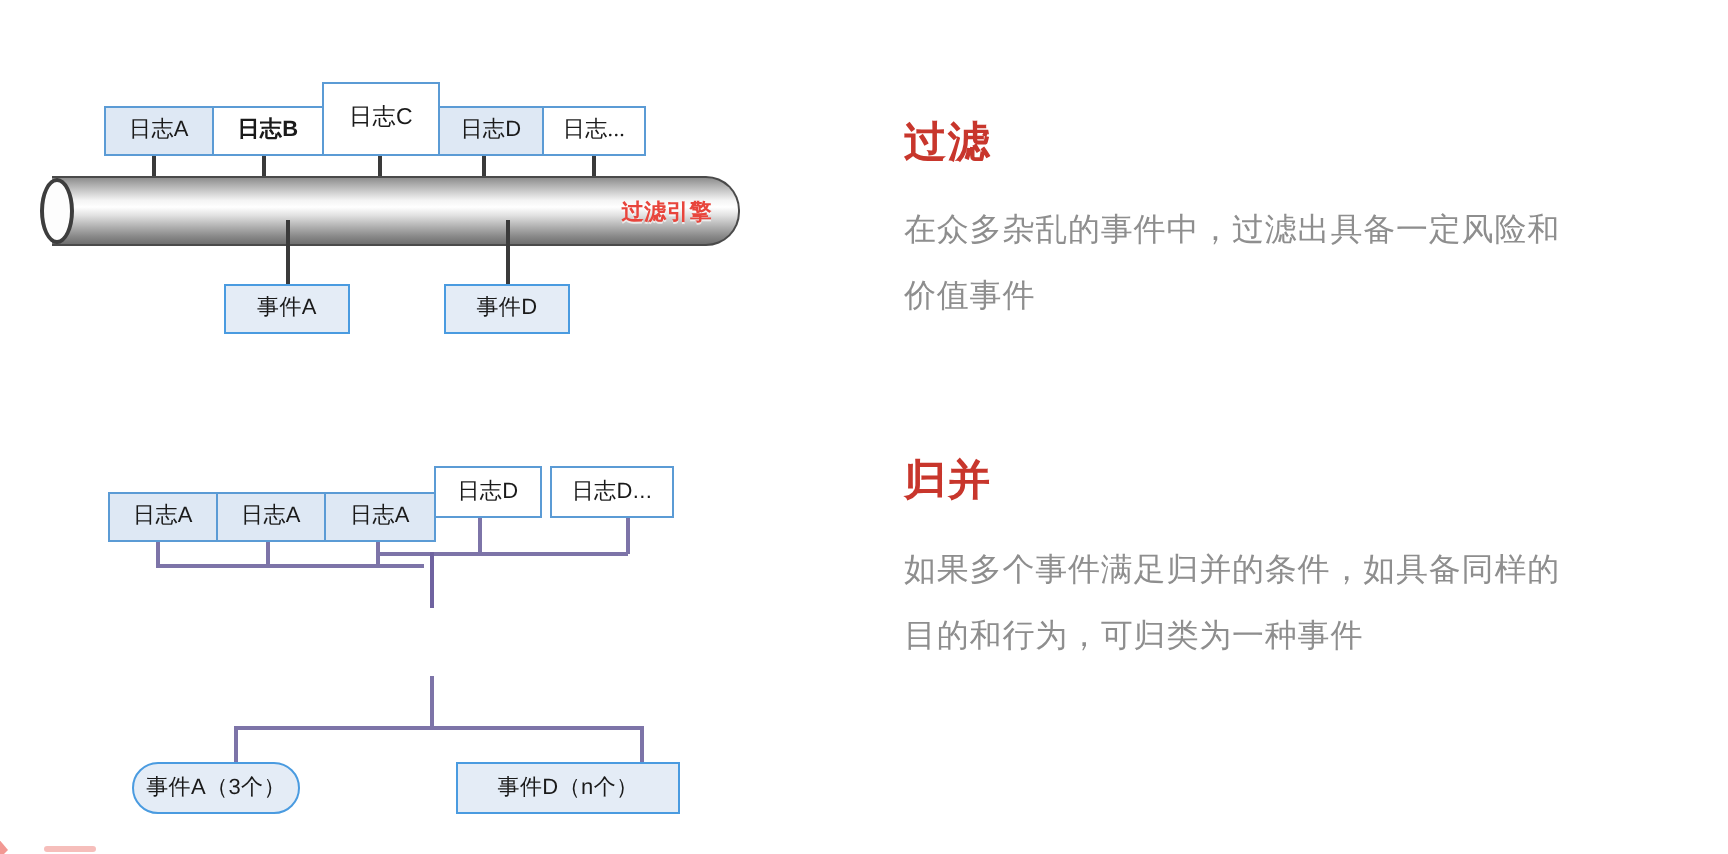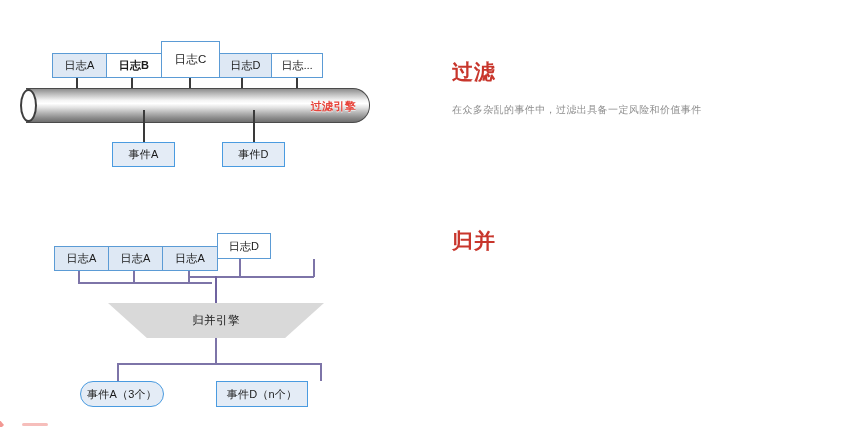--- a/index.html
+++ b/index.html
@@ -164,21 +164,21 @@
     position: absolute;
     font-size: 21px;
     font-weight: bold;
     color: #C8362C;
     letter-spacing: 1px;
     line-height: 1;
   }
   .section-body {
     position: absolute;
     width: 340px;
-    font-size: 10px;
+    font-size: 16px;
     color: #8e8e8e;
     line-height: 2.05;
     letter-spacing: .4px;
   }
 
   
   #corner-mark {
     position: absolute;
     left: -6px;
     bottom: -4px;
@@ -241,56 +241,56 @@
     </div>
     <div class="box box-log-filled" style="left:108px;top:246px;width:55px;height:25px;">
       <span>日志A</span>
     </div>
     <div class="box box-log-filled" style="left:162px;top:246px;width:56px;height:25px;">
       <span>日志A</span>
     </div>
     <div class="box box-log-plain" style="left:217px;top:233px;width:54px;height:26px;">
       <span>日志D</span>
     </div>
+    <div class="box box-log-plain" style="left:275px;top:233px;width:62px;height:26px;">
+      <span>日志D...</span>
+    </div>
 
     <div class="vline-purple" style="left:78px;top:271px;height:12px;"></div>
     <div class="hline-purple" style="left:78px;top:282px;width:134px;"></div>
     <div class="vline-purple" style="left:133px;top:271px;height:12px;"></div>
     <div class="vline-purple" style="left:188px;top:271px;height:12px;"></div>
 
     <div class="vline-purple" style="left:188px;top:271px;height:6px;"></div>
     <div class="hline-purple" style="left:188px;top:276px;width:126px;"></div>
     <div class="vline-purple" style="left:239px;top:259px;height:18px;"></div>
     <div class="vline-purple" style="left:313px;top:259px;height:18px;"></div>
 
     <div class="vline-purple-thick" style="left:215px;top:276px;height:28px;"></div>
 
-    <div id="merge-trapezoid">
-      <div class="tz-shape"></div>
-      <div class="tz-label">归并引擎</div>
-    </div>
 
     <div class="vline-purple" style="left:215px;top:338px;height:26px;"></div>
     <div class="hline-purple" style="left:117px;top:363px;width:204px;"></div>
     <div class="vline-purple" style="left:117px;top:363px;height:18px;"></div>
     <div class="vline-purple" style="left:320px;top:363px;height:18px;"></div>
 
-    <div class="box box-event" style="left:80px;top:381px;width:84px;height:26px;border-radius:13px;">
+    <div class="box box-event" style="left:66px;top:381px;width:84px;height:26px;border-radius:13px;">
       <span>事件A（3个）</span>
     </div>
-    <div class="box box-event" style="left:216px;top:381px;width:92px;height:26px;">
+    <div class="box box-event" style="left:228px;top:381px;width:112px;height:26px;">
       <span>事件D（n个）</span>
     </div>
   </div>
 
   <svg id="corner-mark" viewBox="0 0 70 26">
     <path d="M0 8 L10 20 L4 26 L0 26 Z" fill="#E8453C"></path>
     <rect x="28" y="18" width="26" height="3" rx="1.5" fill="#F08A84"></rect>
   </svg>
 </div>
 
 <div id="text-column">
 
   <h2 class="section-heading" style="top:44px;left:0;">过滤</h2>
   <p class="section-body" style="top:100px;left:0;margin:0;">在众多杂乱的事件中，过滤出具备一定风险和价值事件</p>
 
   <h2 class="section-heading" style="top:213px;left:0;">归并</h2>
+  <p class="section-body" style="top:270px;left:0;margin:0;">如果多个事件满足归并的条件，如具备同样的目的和行为，可归类为一种事件</p>
 </div>
 
 </body></html>

